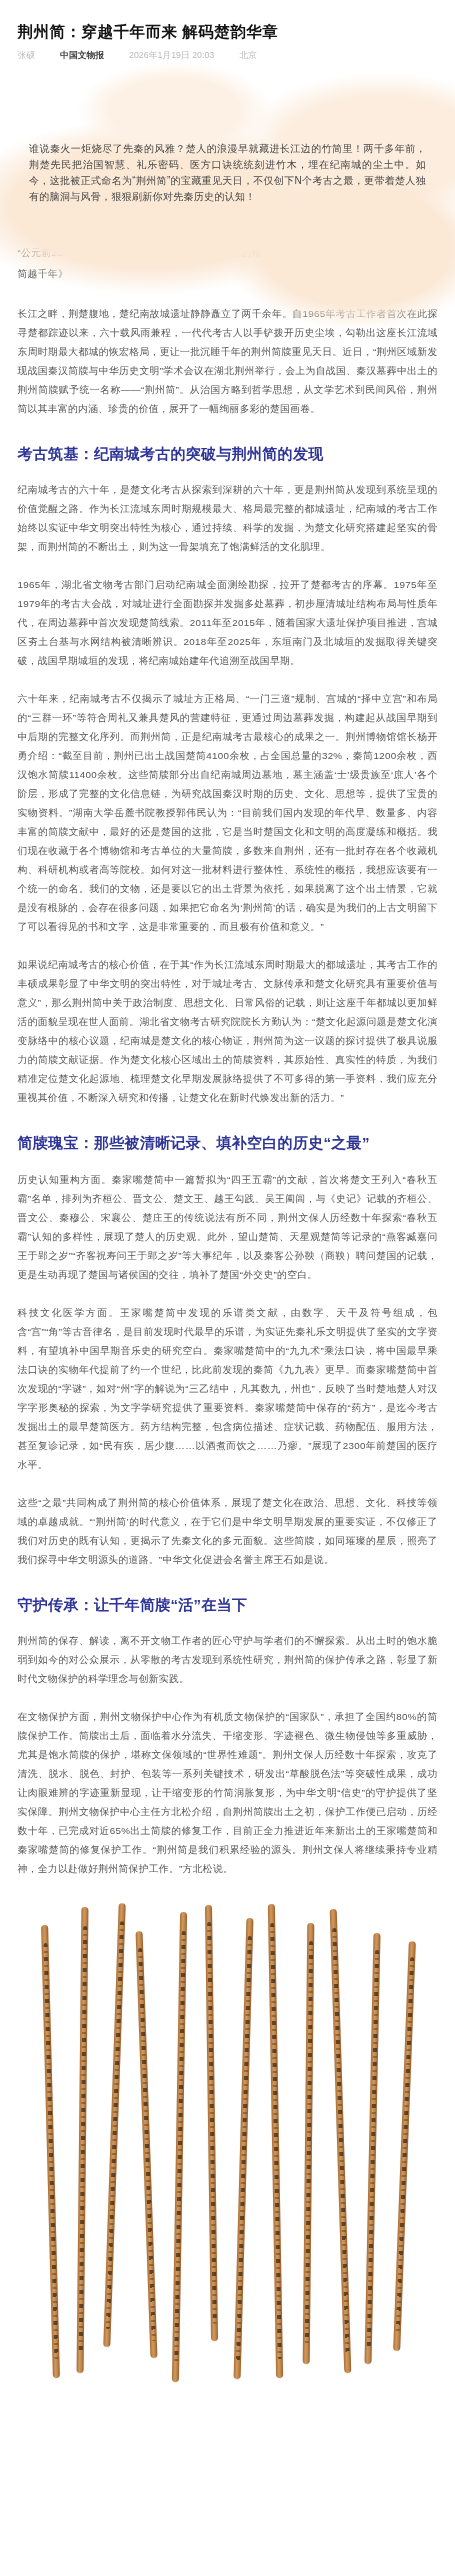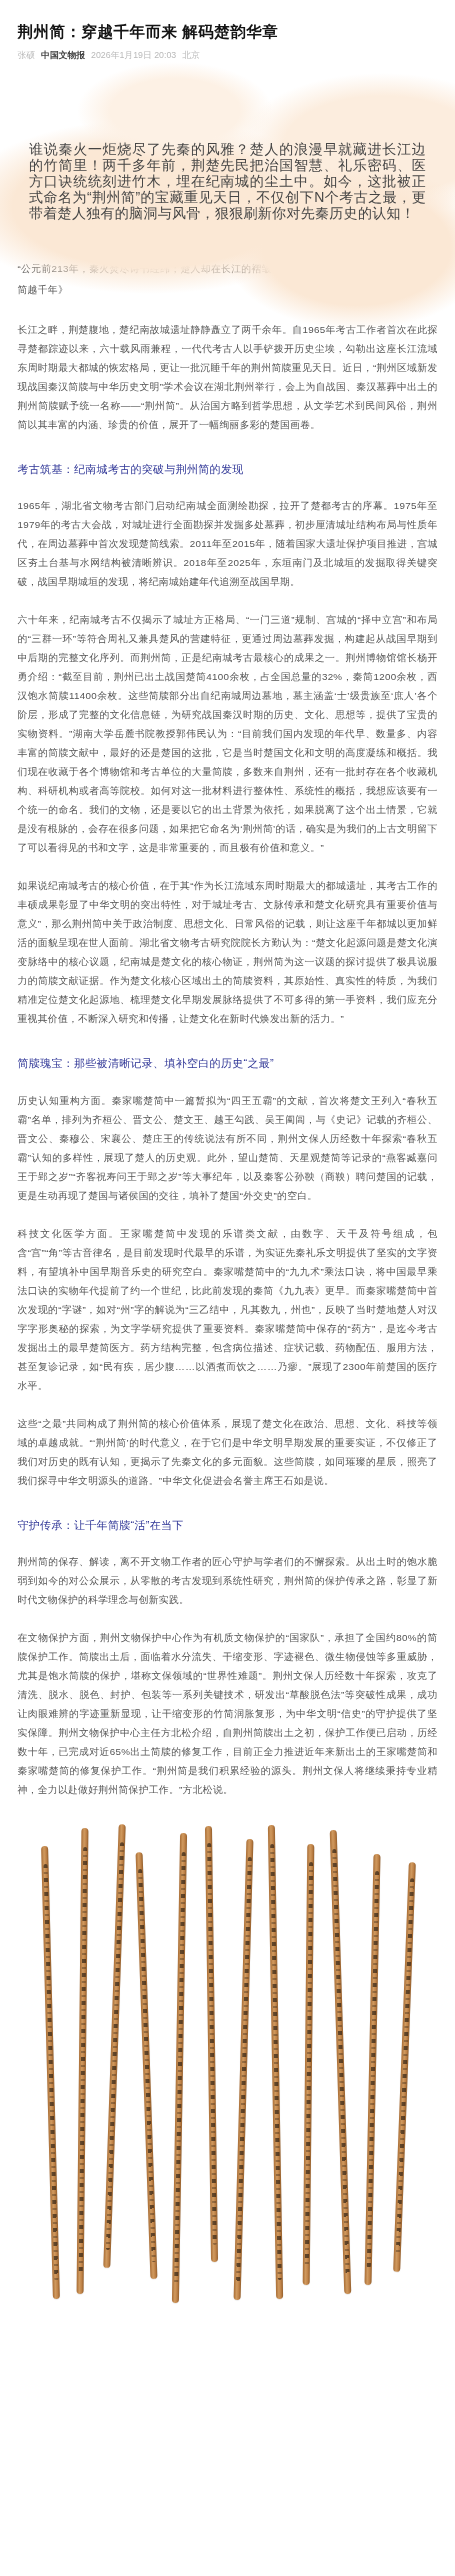--- a/index.html
+++ b/index.html
@@ -8,48 +8,48 @@
     font-family:"Liberation Sans","DejaVu Sans",sans-serif;
     color:#545454;
     -webkit-font-smoothing:antialiased;
   }
   .page{padding:13.4px 17.5px 31px;position:relative;overflow:hidden;}
 
   h1.title{
     font-size:15.5px;line-height:21.6px;color:#141414;
     font-weight:700;margin:7.2px 0 8.2px;letter-spacing:0.5px;
   }
-  .byline{display:flex;align-items:center;gap:6px;font-size:8.8px;color:#b9b9b9;}
+  .byline{display:flex;align-items:center;gap:25px;font-size:8.8px;color:#b9b9b9;}
   .byline .src{color:#434343;font-weight:700;cursor:pointer;}
 
   
   .hero{position:relative;margin:20.6px -17.5px 0;padding:58px 29px 15.5px;}
   .cloud{position:absolute;pointer-events:none;}
   .c1{left:-46px;top:36px;width:392px;height:175px;background:radial-gradient(closest-side,#fbe8d5 70%,rgba(251,232,213,0));}
   .c2{right:-72px;top:-10.3px;width:289px;height:144px;background:radial-gradient(closest-side,#fcedde 68%,rgba(252,237,222,0));}
   .c3{right:-36px;top:82px;width:268px;height:165px;background:radial-gradient(closest-side,#fbe8d5 70%,rgba(251,232,213,0));}
   .c4{left:77px;top:-20.6px;width:196px;height:98px;background:radial-gradient(closest-side,#fdf1e5 66%,rgba(253,241,229,0));}
   .intro{
     position:relative;z-index:1;margin:0;
-    font-size:14px;line-height:16px;color:#454545;font-weight:500;
+    font-size:10px;line-height:16px;color:#454545;font-weight:500;
     text-align:justify;letter-spacing:0.3px;
   }
 
   .epigraph{
     margin:23px 0 0;font-size:9.8px;line-height:20.6px;color:#575757;
     text-align:justify;letter-spacing:0.3px;
   }
 
   p.body-p{
     margin:19px 0;font-size:9.8px;line-height:19px;color:#545454;
     text-align:justify;letter-spacing:0.3px;
   }
   h2.sec{
-    margin:28px 0 19px;font-size:11px;line-height:15.5px;
-    color:#2e3596;font-weight:400;letter-spacing:0.3px;
+    margin:28px 0 19px;font-size:15px;line-height:15.5px;
+    color:#2e3596;font-weight:700;letter-spacing:0.3px;
   }
 
   
   figure{margin:25px 0;padding:0;}
   .slips{
     height:489px;display:flex;justify-content:space-between;
     padding:0 29px;align-items:flex-start;
   }
   .slip{
     width:7.2px;border-radius:3.6px;position:relative;
@@ -84,20 +84,21 @@
     <div class="cloud c3"></div>
     <div class="cloud c4"></div>
     <p class="intro">谁说秦火一炬烧尽了先秦的风雅？楚人的浪漫早就藏进长江边的竹简里！两千多年前，荆楚先民把治国智慧、礼乐密码、医方口诀统统刻进竹木，埋在纪南城的尘土中。如今，这批被正式命名为“荆州简”的宝藏重见天日，不仅创下N个考古之最，更带着楚人独有的脑洞与风骨，狠狠刷新你对先秦历史的认知！</p>
   </div>
 
   <p class="epigraph">“公元前213年，秦火焚尽诗书经纬；楚人却在长江的褶皱里，埋藏了另一种春秋……”——《楚简越千年》</p>
 
   <p class="body-p">长江之畔，荆楚腹地，楚纪南故城遗址静静矗立了两千余年。自1965年考古工作者首次在此探寻楚都踪迹以来，六十载风雨兼程，一代代考古人以手铲拨开历史尘埃，勾勒出这座长江流域东周时期最大都城的恢宏格局，更让一批沉睡千年的荆州简牍重见天日。近日，“荆州区域新发现战国秦汉简牍与中华历史文明”学术会议在湖北荆州举行，会上为自战国、秦汉墓葬中出土的荆州简牍赋予统一名称——“荆州简”。从治国方略到哲学思想，从文学艺术到民间风俗，荆州简以其丰富的内涵、珍贵的价值，展开了一幅绚丽多彩的楚国画卷。</p>
 
   <h2 class="sec">考古筑基：纪南城考古的突破与荆州简的发现</h2>
+  <p class="body-p">纪南城考古的六十年，是楚文化考古从探索到深耕的六十年，更是荆州简从发现到系统呈现的价值觉醒之路。作为长江流域东周时期规模最大、格局最完整的都城遗址，纪南城的考古工作始终以实证中华文明突出特性为核心，通过持续、科学的发掘，为楚文化研究搭建起坚实的骨架，而荆州简的不断出土，则为这一骨架填充了饱满鲜活的文化肌理。</p>
   <p class="body-p">1965年，湖北省文物考古部门启动纪南城全面测绘勘探，拉开了楚都考古的序幕。1975年至1979年的考古大会战，对城址进行全面勘探并发掘多处墓葬，初步厘清城址结构布局与性质年代，在周边墓葬中首次发现楚简线索。2011年至2015年，随着国家大遗址保护项目推进，宫城区夯土台基与水网结构被清晰辨识。2018年至2025年，东垣南门及北城垣的发掘取得关键突破，战国早期城垣的发现，将纪南城始建年代追溯至战国早期。</p>
   <p class="body-p">六十年来，纪南城考古不仅揭示了城址方正格局、“一门三道”规制、宫城的“择中立宫”和布局的“三群一环”等符合周礼又兼具楚风的营建特征，更通过周边墓葬发掘，构建起从战国早期到中后期的完整文化序列。而荆州简，正是纪南城考古最核心的成果之一。荆州博物馆馆长杨开勇介绍：“截至目前，荆州已出土战国楚简4100余枚，占全国总量的32%，秦简1200余枚，西汉饱水简牍11400余枚。这些简牍部分出自纪南城周边墓地，墓主涵盖‘士’级贵族至‘庶人’各个阶层，形成了完整的文化信息链，为研究战国秦汉时期的历史、文化、思想等，提供了宝贵的实物资料。”湖南大学岳麓书院教授郭伟民认为：“目前我们国内发现的年代早、数量多、内容丰富的简牍文献中，最好的还是楚国的这批，它是当时楚国文化和文明的高度凝练和概括。我们现在收藏于各个博物馆和考古单位的大量简牍，多数来自荆州，还有一批封存在各个收藏机构、科研机构或者高等院校。如何对这一批材料进行整体性、系统性的概括，我想应该要有一个统一的命名。我们的文物，还是要以它的出土背景为依托，如果脱离了这个出土情景，它就是没有根脉的，会存在很多问题，如果把它命名为‘荆州简’的话，确实是为我们的上古文明留下了可以看得见的书和文字，这是非常重要的，而且极有价值和意义。”</p>
   <p class="body-p">如果说纪南城考古的核心价值，在于其“作为长江流域东周时期最大的都城遗址，其考古工作的丰硕成果彰显了中华文明的突出特性，对于城址考古、文脉传承和楚文化研究具有重要价值与意义”，那么荆州简中关于政治制度、思想文化、日常风俗的记载，则让这座千年都城以更加鲜活的面貌呈现在世人面前。湖北省文物考古研究院院长方勤认为：“楚文化起源问题是楚文化演变脉络中的核心议题，纪南城是楚文化的核心物证，荆州简为这一议题的探讨提供了极具说服力的简牍文献证据。作为楚文化核心区域出土的简牍资料，其原始性、真实性的特质，为我们精准定位楚文化起源地、梳理楚文化早期发展脉络提供了不可多得的第一手资料，我们应充分重视其价值，不断深入研究和传播，让楚文化在新时代焕发出新的活力。”</p>
 
   <h2 class="sec">简牍瑰宝：那些被清晰记录、填补空白的历史“之最”</h2>
   <p class="body-p">历史认知重构方面。秦家嘴楚简中一篇暂拟为“四王五霸”的文献，首次将楚文王列入“春秋五霸”名单，排列为齐桓公、晋文公、楚文王、越王勾践、吴王阖闾，与《史记》记载的齐桓公、晋文公、秦穆公、宋襄公、楚庄王的传统说法有所不同，荆州文保人历经数十年探索“春秋五霸”认知的多样性，展现了楚人的历史观。此外，望山楚简、天星观楚简等记录的“燕客臧嘉问王于郢之岁”“齐客祝寿问王于郢之岁”等大事纪年，以及秦客公孙鞅（商鞅）聘问楚国的记载，更是生动再现了楚国与诸侯国的交往，填补了楚国“外交史”的空白。</p>
   <p class="body-p">科技文化医学方面。王家嘴楚简中发现的乐谱类文献，由数字、天干及符号组成，包含“宫”“角”等古音律名，是目前发现时代最早的乐谱，为实证先秦礼乐文明提供了坚实的文字资料，有望填补中国早期音乐史的研究空白。秦家嘴楚简中的“九九术”乘法口诀，将中国最早乘法口诀的实物年代提前了约一个世纪，比此前发现的秦简《九九表》更早。而秦家嘴楚简中首次发现的“字谜”，如对“州”字的解说为“三乙结中，凡其数九，州也”，反映了当时楚地楚人对汉字字形奥秘的探索，为文字学研究提供了重要资料。秦家嘴楚简中保存的“药方”，是迄今考古发掘出土的最早楚简医方。药方结构完整，包含病位描述、症状记载、药物配伍、服用方法，甚至复诊记录，如“民有疾，居少腹……以酒煮而饮之……乃瘳。”展现了2300年前楚国的医疗水平。</p>
   <p class="body-p">这些“之最”共同构成了荆州简的核心价值体系，展现了楚文化在政治、思想、文化、科技等领域的卓越成就。“‘荆州简’的时代意义，在于它们是中华文明早期发展的重要实证，不仅修正了我们对历史的既有认知，更揭示了先秦文化的多元面貌。这些简牍，如同璀璨的星辰，照亮了我们探寻中华文明源头的道路。”中华文化促进会名誉主席王石如是说。</p>
 
   <h2 class="sec">守护传承：让千年简牍“活”在当下</h2>

